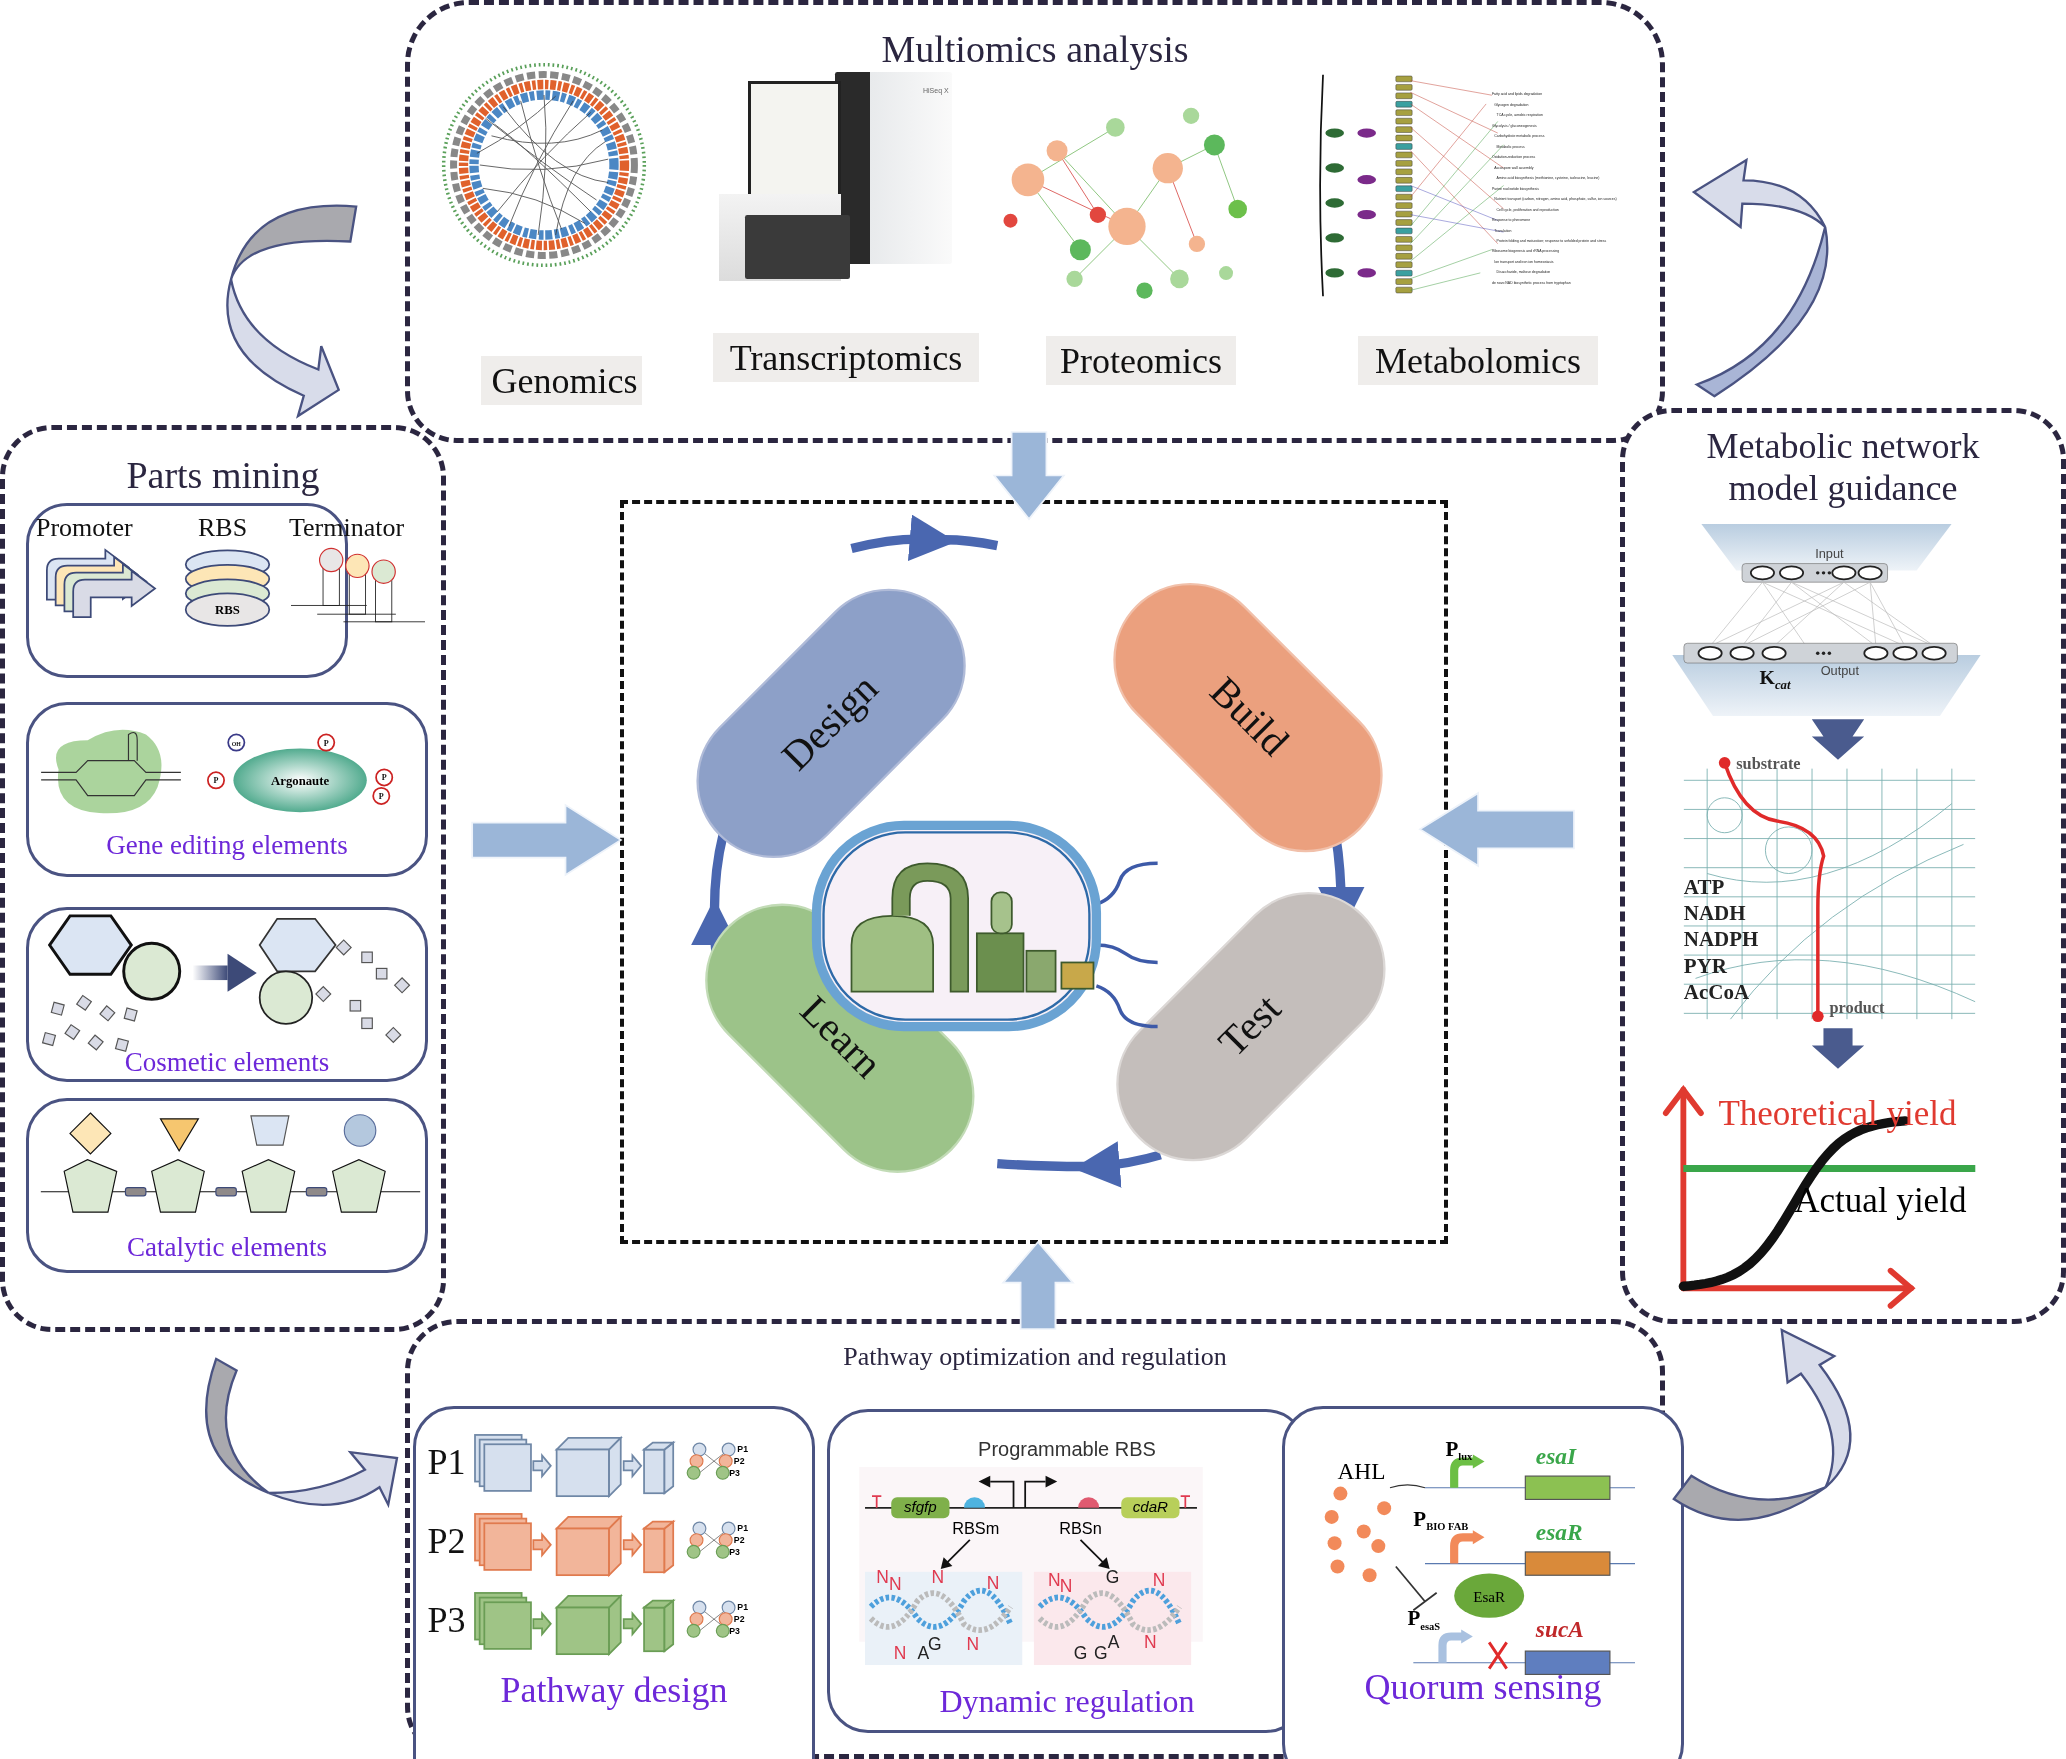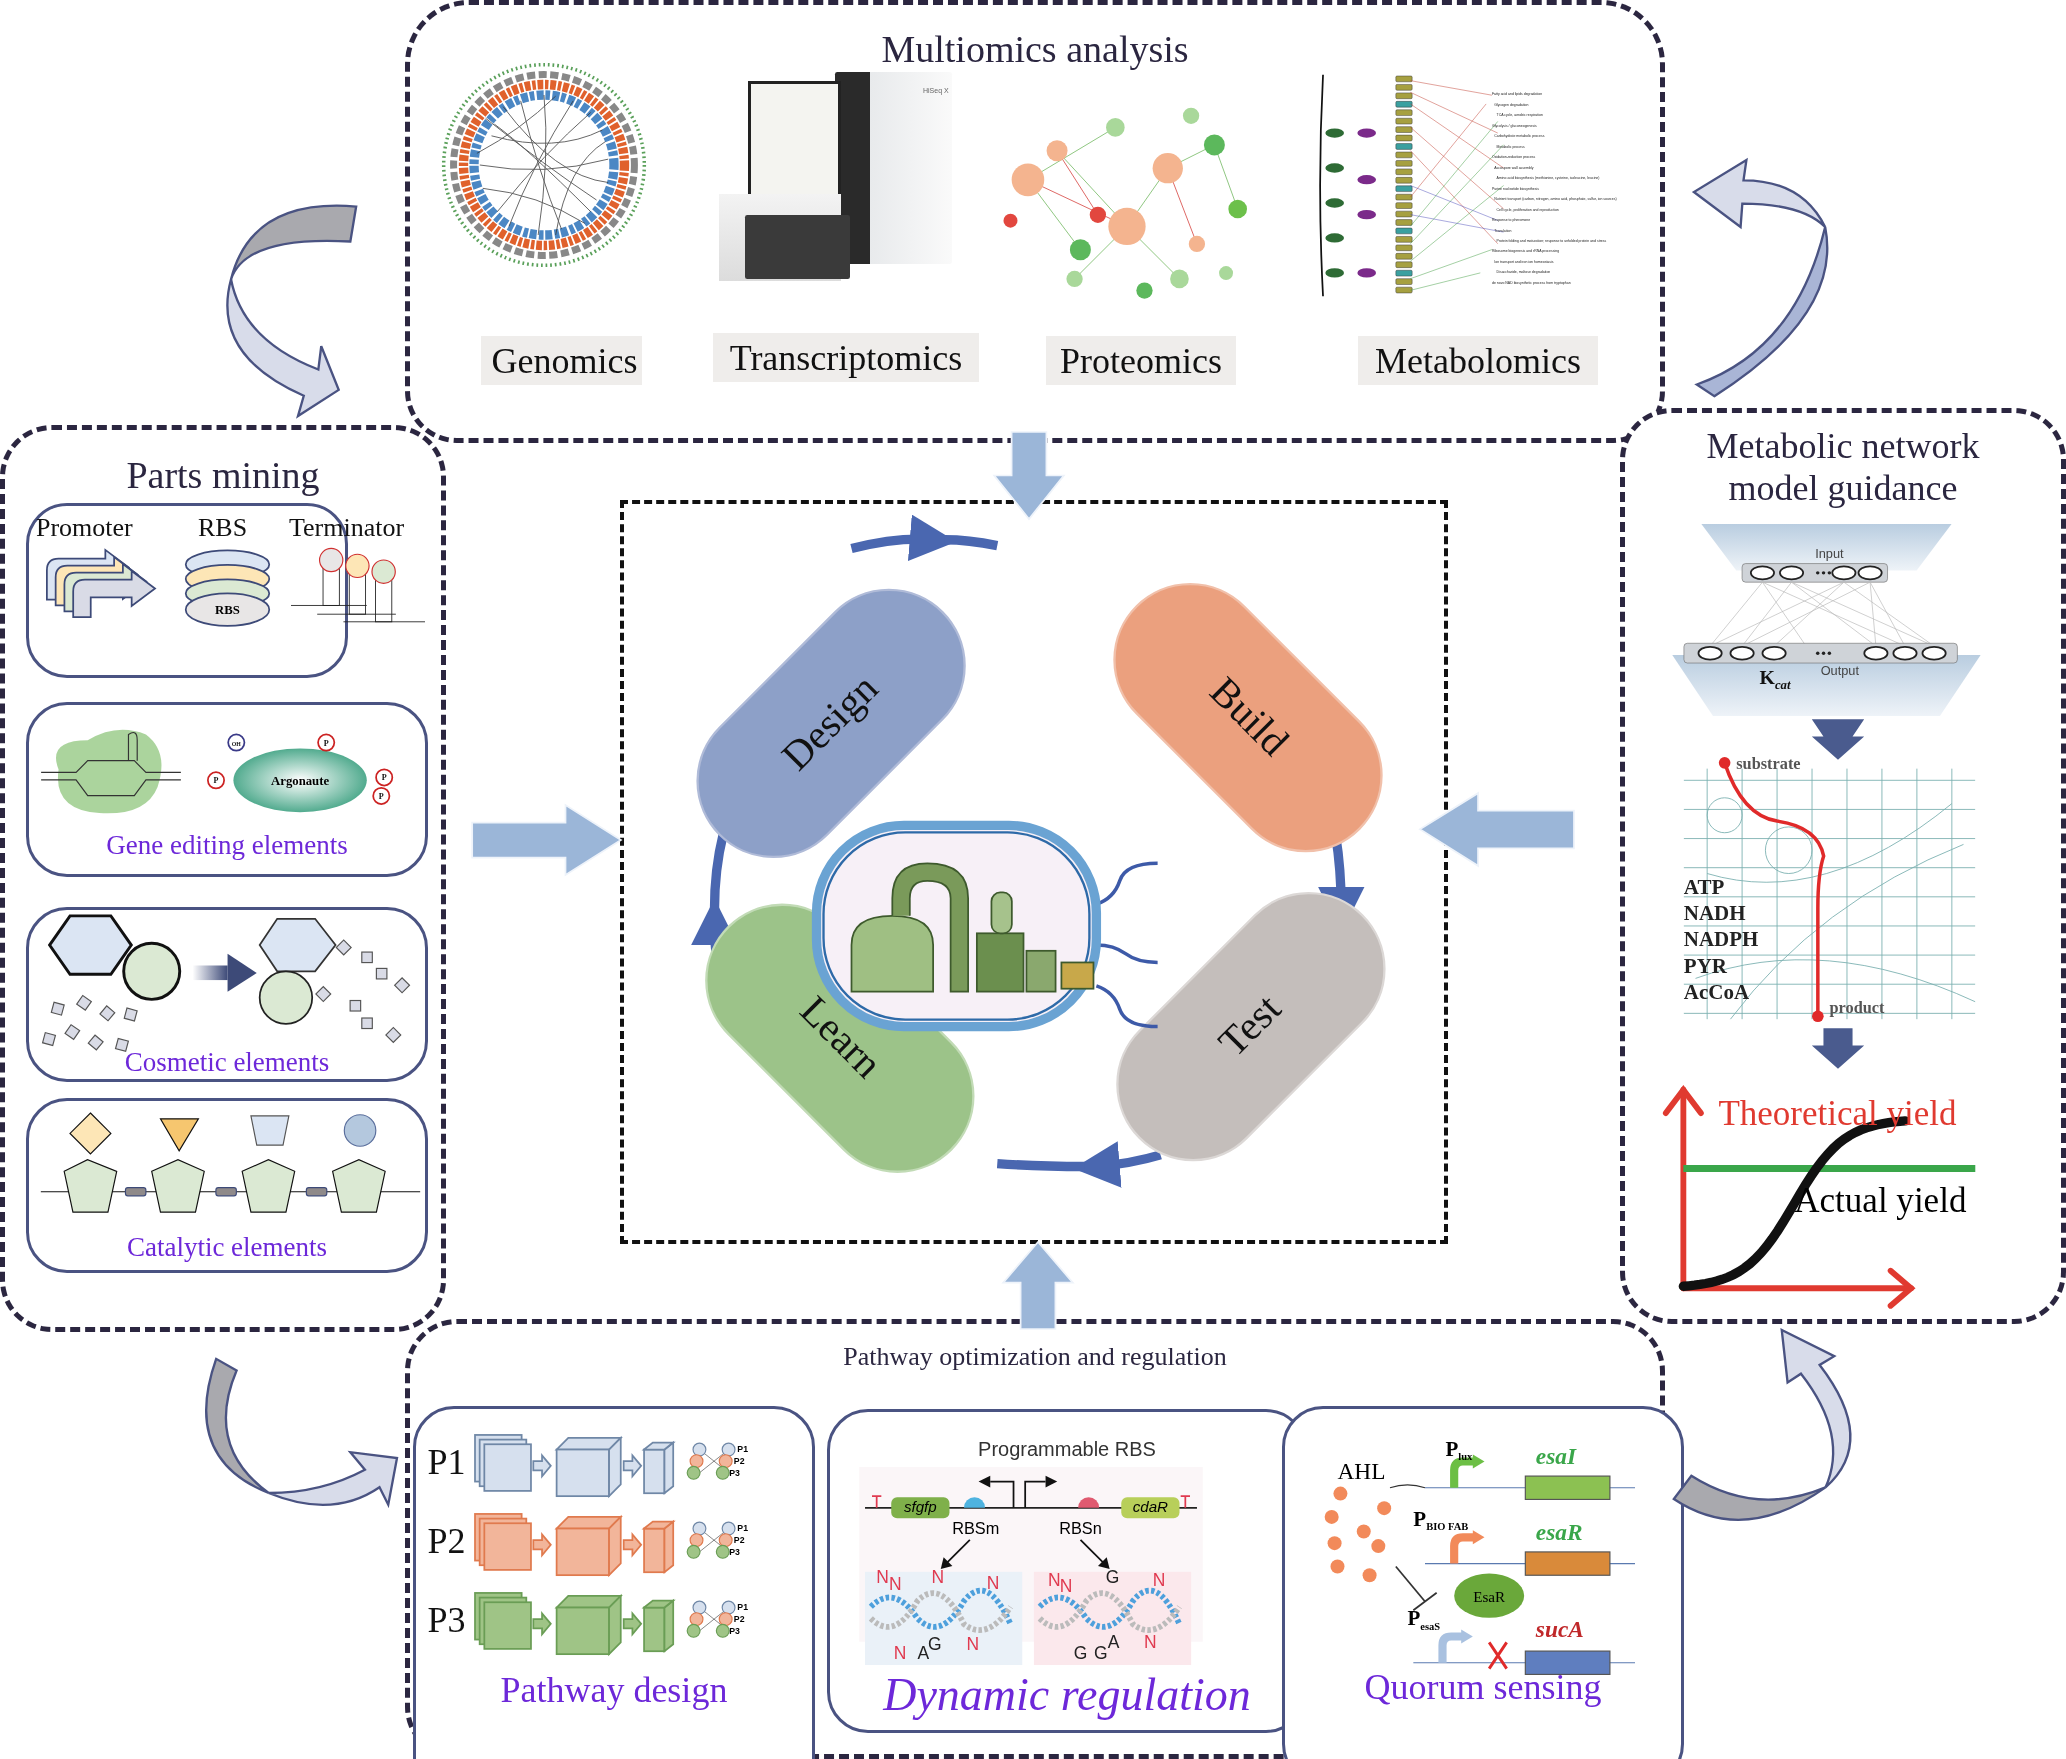--- a/index.html
+++ b/index.html
@@ -34,21 +34,21 @@
       <path d="M230 70 Q160 180 120 285"></path>
         <path d="M90 130 Q200 160 280 120"></path>
       <path d="M75 220 Q170 230 250 280"></path>
         <path d="M110 80 Q200 200 290 210"></path>
       <path d="M180 60 Q190 170 170 300"></path>
         <path d="M260 260 Q150 150 95 110"></path>
       <path d="M200 300 Q220 180 285 140"></path>
         <path d="M65 160 Q140 120 200 62"></path>
     </g>
   </svg>
-  <div class="omics-label" style="left:71px;top:331px;width:140px;">Genomics</div>
+  <div class="omics-label" style="left:71px;top:351px;width:140px;">Genomics</div>
 
   <div class="abs" style="left:303px;top:67px;width:245px;height:222px;">
     <div class="abs" style="left:122px;top:0;width:117px;height:192px;background:linear-gradient(90deg,#2a2a2a 0 30%,#e8eaec 30%,#fafafa);border-radius:2.3px;"></div>
     <div class="abs" style="left:35px;top:8.7px;width:87px;height:111px;background:#f4f4f0;border:3.5px solid #222;"></div>
     <div class="abs" style="left:5.8px;top:122px;width:122px;height:87px;background:linear-gradient(#f3f3f3,#dcdcdc);"></div>
     <div class="abs" style="left:32px;top:143px;width:105px;height:64px;background:#3a3a3a;border-radius:2.3px;"></div>
     <div class="abs sans" style="left:210px;top:14.6px;font-size:7px;color:#666;">HiSeq X</div>
   </div>
   <div class="omics-label" style="left:303px;top:328px;width:245px;">Transcriptomics</div>
 
@@ -621,21 +621,21 @@
         <text x="335" y="205" fill="#e03a50">N</text>
         <text x="355" y="215" fill="#e03a50">N</text>
         <text x="435" y="200" fill="#222">G</text>
         <text x="515" y="205" fill="#e03a50">N</text>
         <text x="380" y="330" fill="#222">G</text>
         <text x="415" y="330" fill="#222">G</text>
         <text x="437" y="310" fill="#222">A</text>
         <text x="500" y="310" fill="#e03a50">N</text>
       </g>
     </svg>
-    <div class="sub-label" style="top:256px;font-size:46px;font-style:italic;">Dynamic regulation</div>
+    <div class="sub-label" style="top:271px;font-size:32px;">Dynamic regulation</div>
   </div>
 
   <div class="sub-panel" style="left:828px;top:82px;width:402px;height:379px;margin-left:44px;">
     <svg style="left:29px;top:35px;" width="327" height="210" viewBox="0 0 560 360">
       <text x="40" y="60" font-size="40">AHL</text>
       <g fill="#f28a5a">
         <circle cx="45" cy="85" r="12"></circle>
           <circle cx="120" cy="110" r="12"></circle>
           <circle cx="30" cy="125" r="12"></circle>
         <circle cx="85" cy="150" r="12"></circle>

